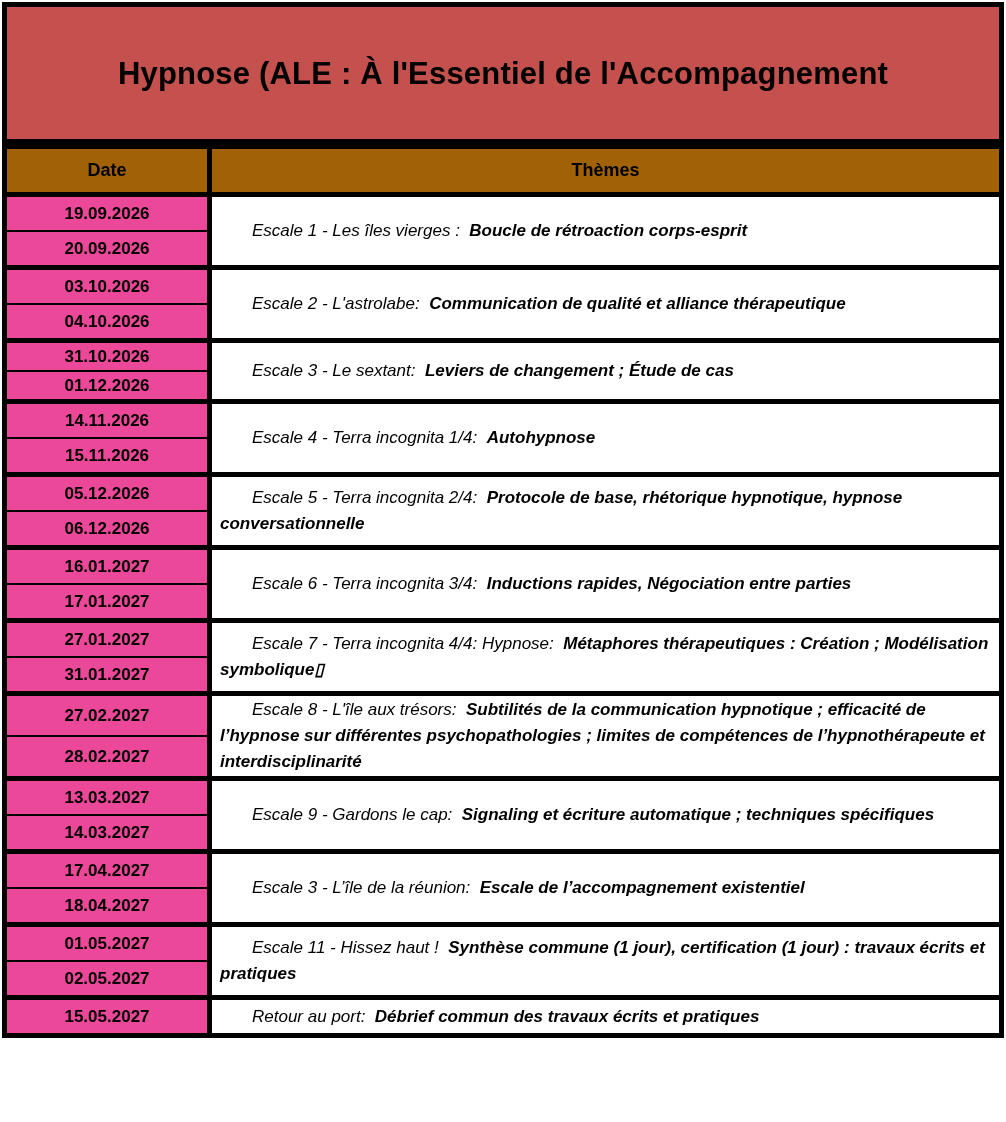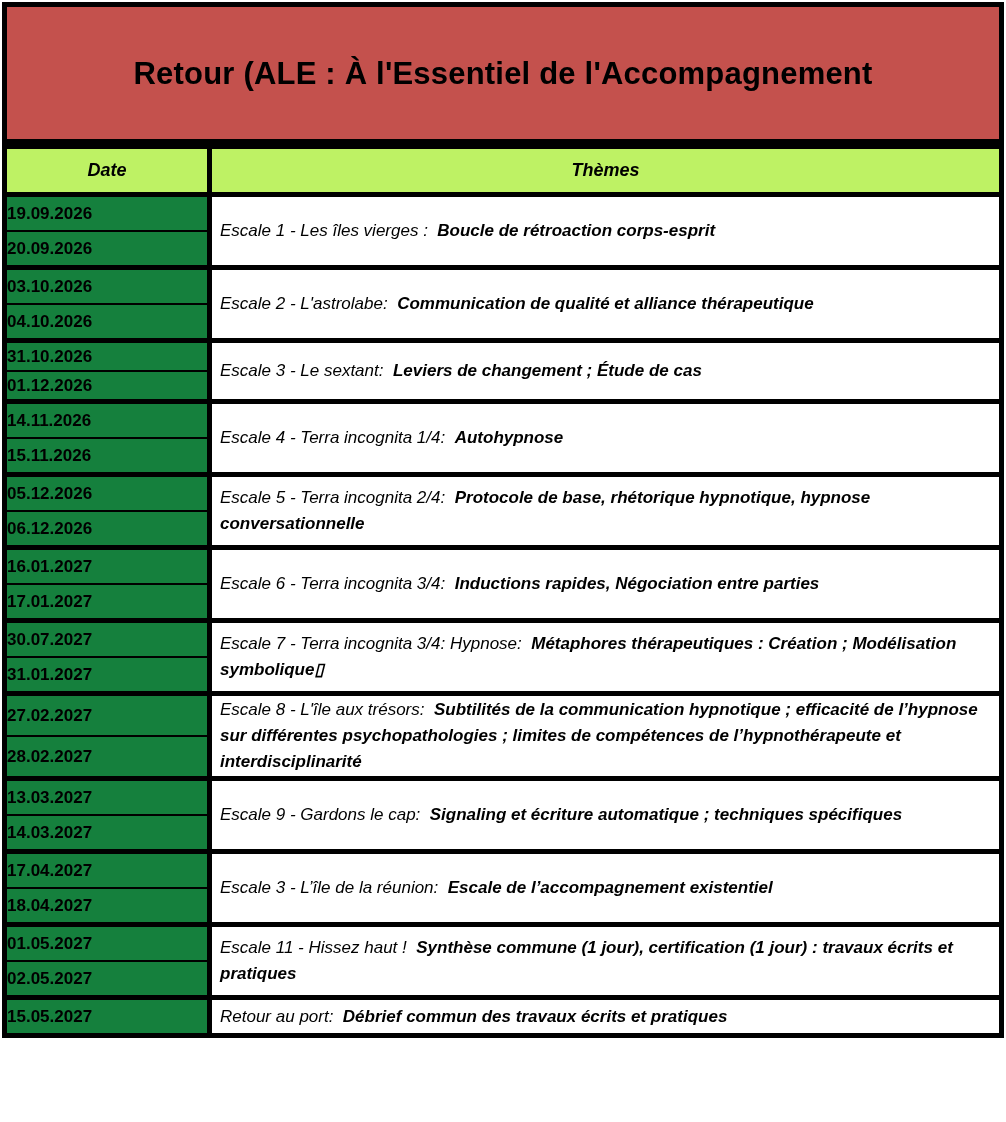--- a/index.html
+++ b/index.html
@@ -36,58 +36,58 @@
   table.schedule {
     border-collapse: collapse;
     width: 1002px;
     table-layout: fixed;
     margin-top: 0;
   }
   .c-date  { width: 205px; }
   .c-theme { width: auto; }
   th, td { border: 5px solid #000000; }
   th {
-    background: #bef264;
+    background: #a16207;
     font-size: 18px;
     font-weight: bold;
     height: 43px;
     text-align: center;
     padding: 0;
-    font-style: italic;
   }
   td.date {
     font-size: 17px;
     font-weight: bold;
+    text-align: center;
     vertical-align: middle;
-    background: #15803d;
+    background: #ec4899;
     height: 33px;
     padding: 0;
   }
   td.date.first  { border-bottom-width: 2px; }
   td.date.second { border-top-width: 2px; }
   tr.short td.date { height: 27px; }
   td.theme {
     font-size: 17px;
     font-style: italic;
     vertical-align: middle;
     background: #ffffff;
     padding: 1px 8px;
     line-height: 26px;
   }
-  .lead { white-space: pre-wrap; font-weight: normal; }
+  .lead { white-space: pre-wrap; font-weight: normal; margin-left: 32px; }
   .bold { white-space: pre-wrap; font-weight: bold; margin-top: 28px; }
 </style>
 </head>
 <body>
 
 <div class="page">
 
   <div class="banner">
     <div class="banner-title">
-      <span>Retour (ALE : À l'Essentiel de l'Accompagnement</span><br>
+      <span>Hypnose (ALE : À l'Essentiel de l'Accompagnement</span><br>
     </div>
   </div>
 
   <table class="schedule">
     <colgroup>
         <col class="c-date">
         <col class="c-theme">
       </colgroup>
     <thead>
       <tr>
@@ -151,23 +151,23 @@
         <td class="date first">16.01.2027</td>
         <td class="theme" rowspan="2">
           <span class="lead">Escale 6 - Terra incognita 3/4:  </span><span class="bold">Inductions rapides, Négociation entre parties</span>
         </td>
       </tr>
       <tr>
         <td class="date second">17.01.2027</td>
       </tr>
 
       <tr>
-        <td class="date first">30.07.2027</td>
-        <td class="theme" rowspan="2">
-          <span class="lead">Escale 7 - Terra incognita 3/4: Hypnose:  </span><span class="bold">Métaphores thérapeutiques : Création ; Modélisation symbolique▯</span>
+        <td class="date first">27.01.2027</td>
+        <td class="theme" rowspan="2">
+          <span class="lead">Escale 7 - Terra incognita 4/4: Hypnose:  </span><span class="bold">Métaphores thérapeutiques : Création ; Modélisation symbolique▯</span>
         </td>
       </tr>
       <tr>
         <td class="date second">31.01.2027</td>
       </tr>
 
       <tr>
         <td class="date first">27.02.2027</td>
         <td class="theme" rowspan="2">
           <span class="lead">Escale 8 - L'île aux trésors:  </span><span class="bold">Subtilités de la communication hypnotique ; efficacité de l’hypnose sur différentes psychopathologies ; limites de compétences de l’hypnothérapeute et interdisciplinarité</span>

